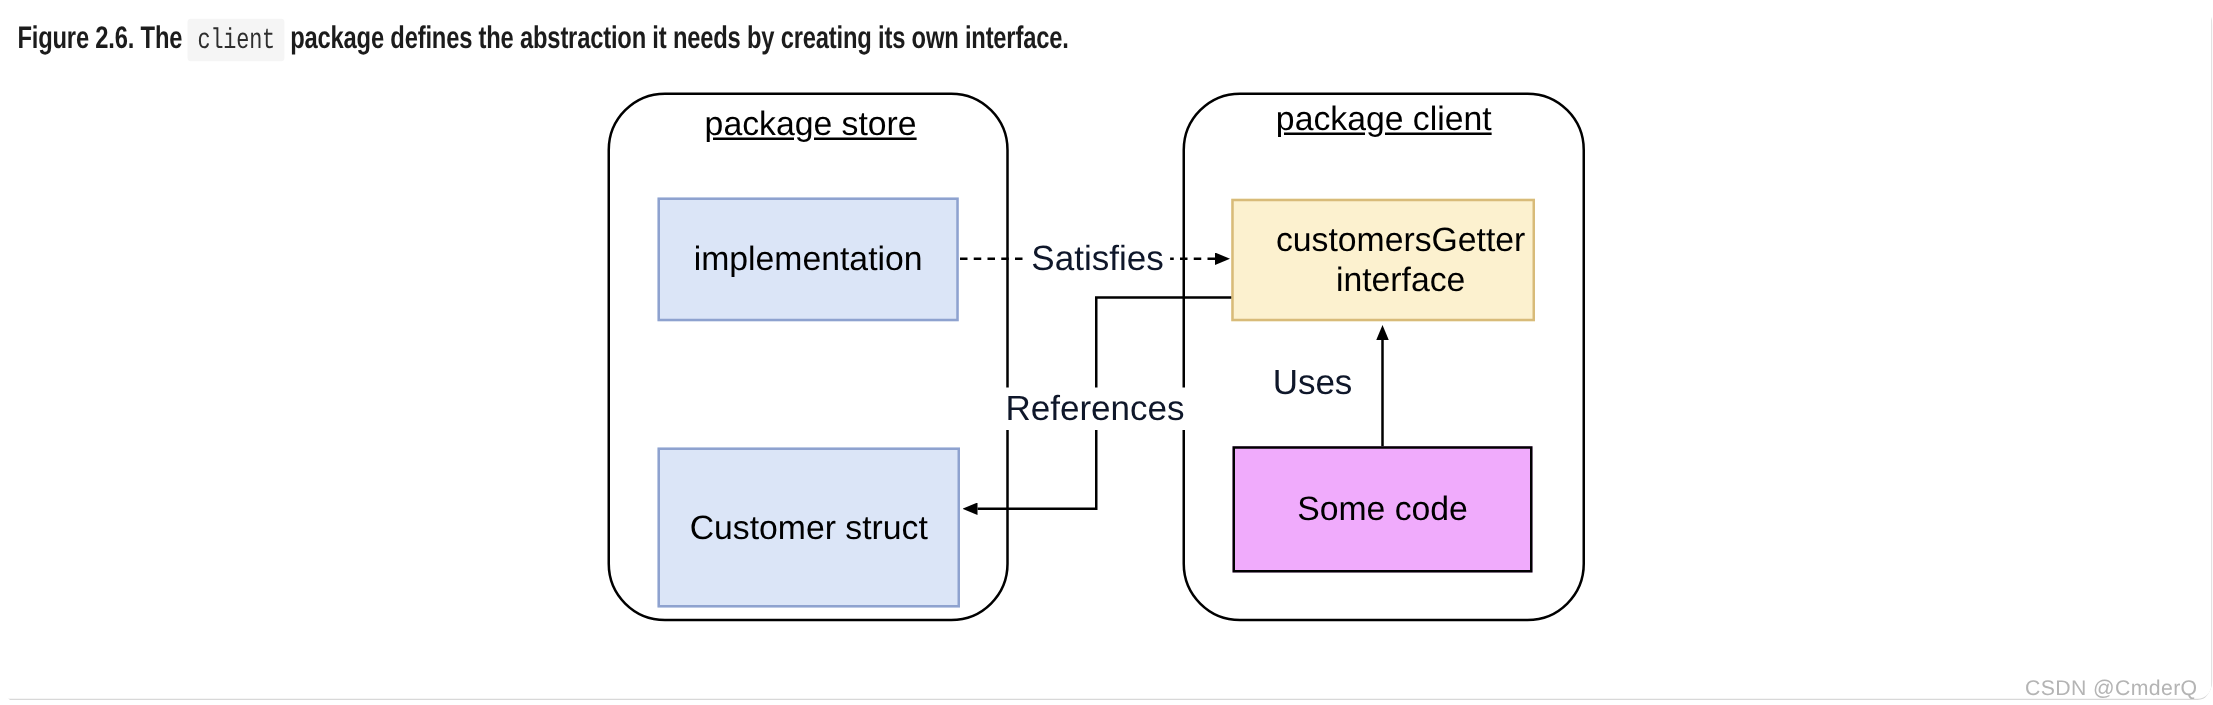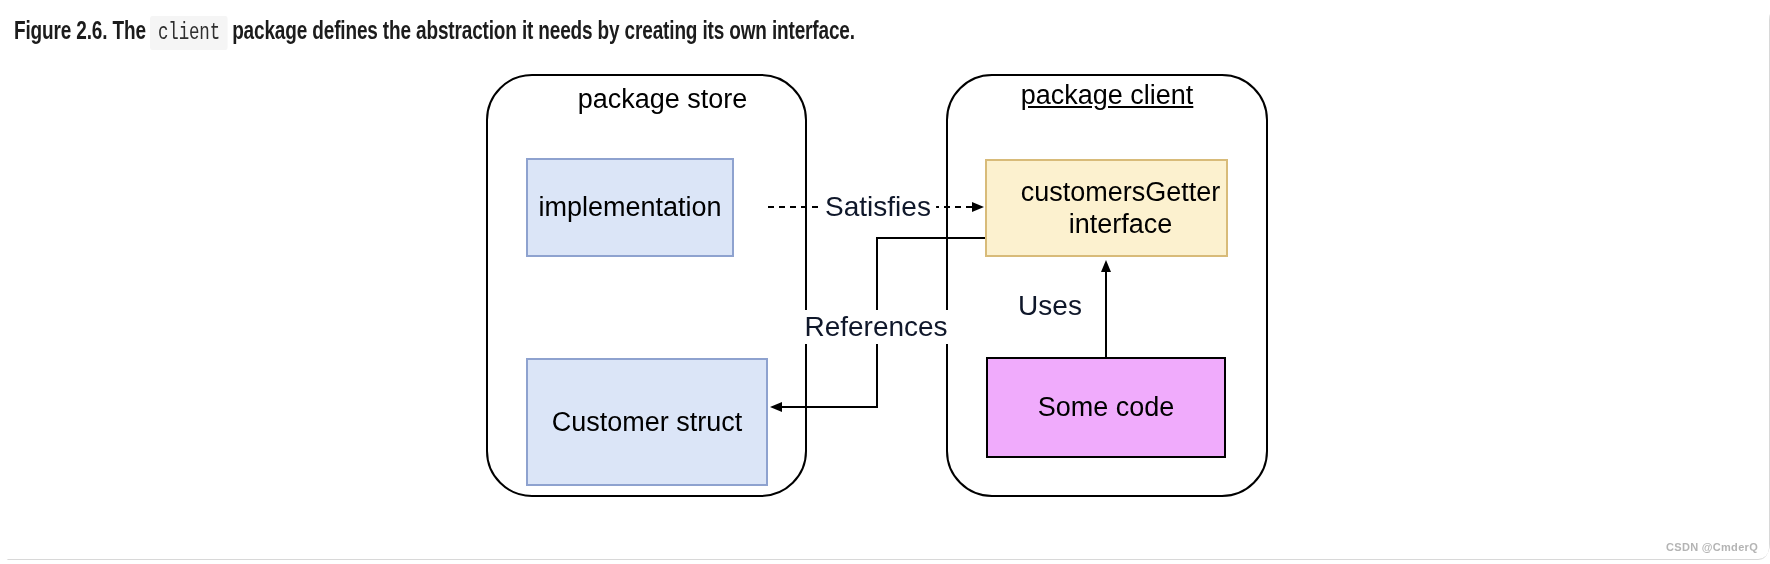--- a/index.html
+++ b/index.html
@@ -75,23 +75,23 @@
     font-size: 27px;
     color: #000;
     line-height: 1.2;
   }
   .node.blue   { background: var(--blue-fill);   border: 2px solid var(--blue-border); }
   .node.yellow { background: var(--yellow-fill); border: 2px solid var(--yellow-border); padding-left: 28px; }
   .node.plain  { background: #f0abfc;            border: 2px solid #000; }
 
   #store-container   { left: 486px; top: 74px;  width: 321px; height: 423px; }
   #client-container  { left: 946px; top: 74px;  width: 322px; height: 423px; }
-  #store-label       { left: 502px; top: 84px;  width: 321px; }
+  #store-label       { left: 488px; top: 84px;  width: 321px; text-decoration: underline; }
   #client-label      { left: 946px; top: 80px;  width: 322px; text-decoration: underline; }
-  #implementation    { left: 526px; top: 158px; width: 208px; height: 99px; align-items: center;  }
+  #implementation    { left: 526px; top: 158px; width: 241px; height: 99px; align-items: center;  }
   #customer-struct   { left: 526px; top: 358px; width: 242px; height: 128px; }
   #customers-getter  { left: 985px; top: 159px; width: 243px; height: 98px;  }
   #some-code         { left: 986px; top: 357px; width: 240px; height: 101px; }
 
   svg.edges {
     position: absolute;
     left: 0; top: 0;
     width: 1770px;
     height: 564px;
     pointer-events: none;
@@ -106,24 +106,23 @@
     white-space: nowrap;
   }
   #satisfies-label  { left: 878px;  top: 207px; }
   #references-label { left: 876px;  top: 327px; }
   #uses-label       { left: 1050px; top: 306px; }
 
   .watermark {
     position: absolute;
     right: 12px;
     top: 541px;
-    font-size: 11px;
+    font-size: 17px;
     color: #b4b4b4;
     letter-spacing: 0.3px;
-    font-weight: bold;
   }
 </style>
 </head>
 <body>
 
 <div class="page">
   <div class="frame"></div>
 
   <div class="caption">
     <span>Figure 2.6. The</span><span class="code-chip">client</span><span>package defines the abstraction it needs by creating its own interface.</span>

